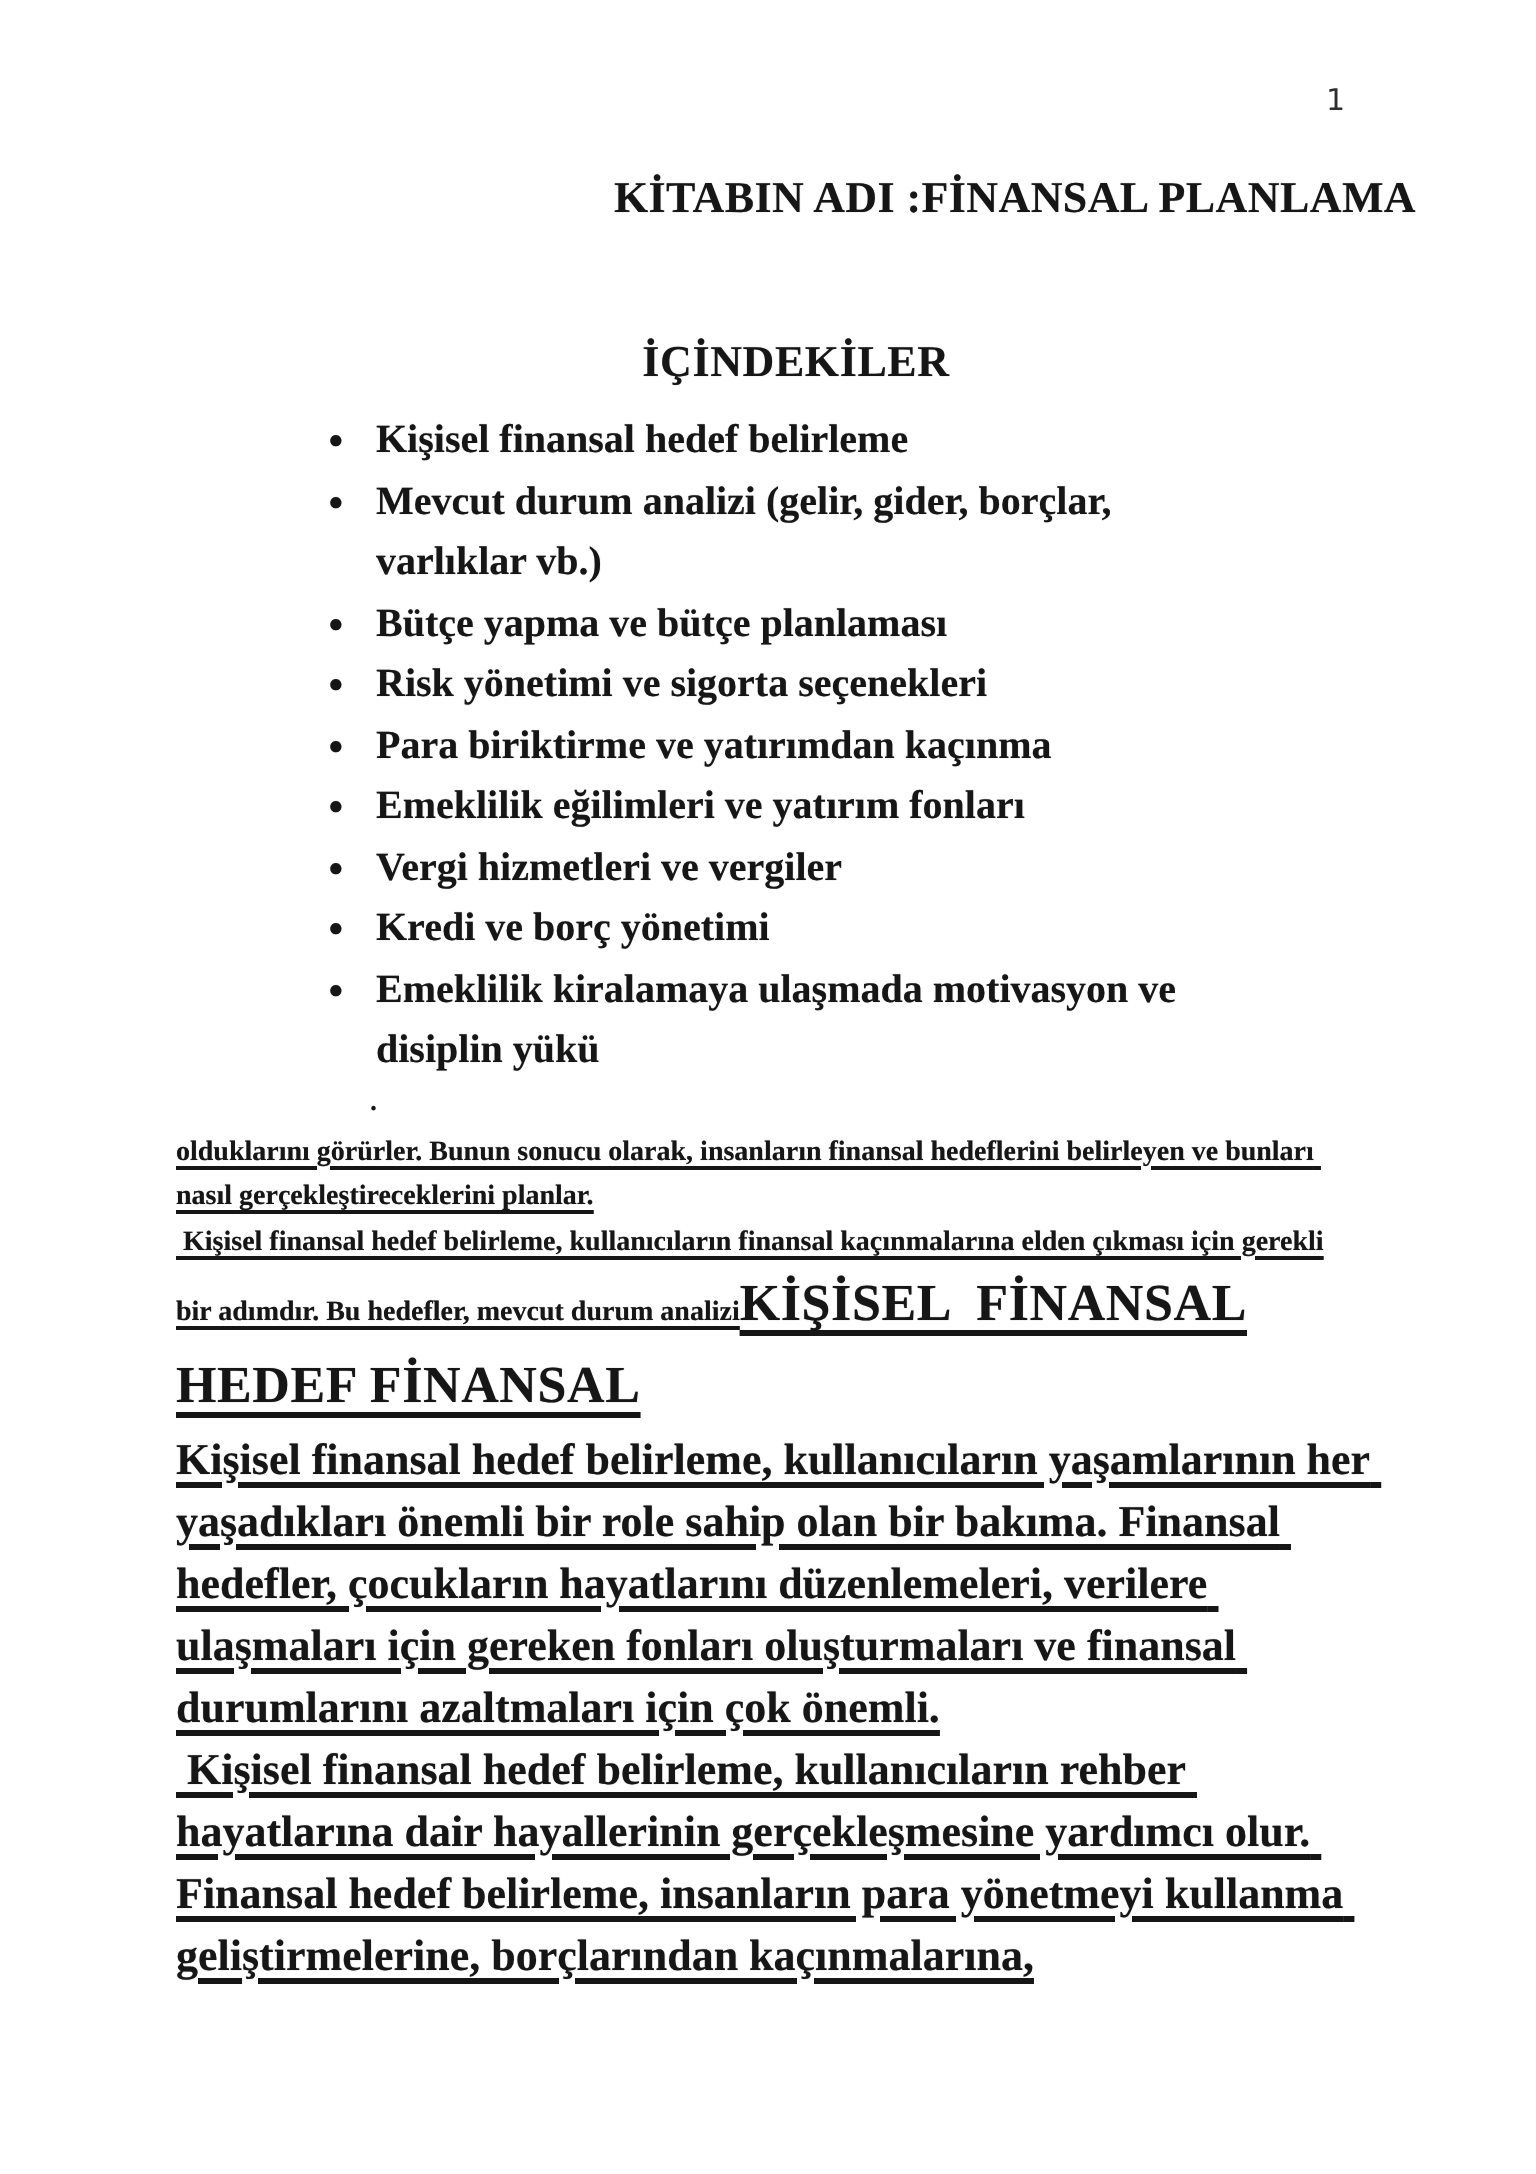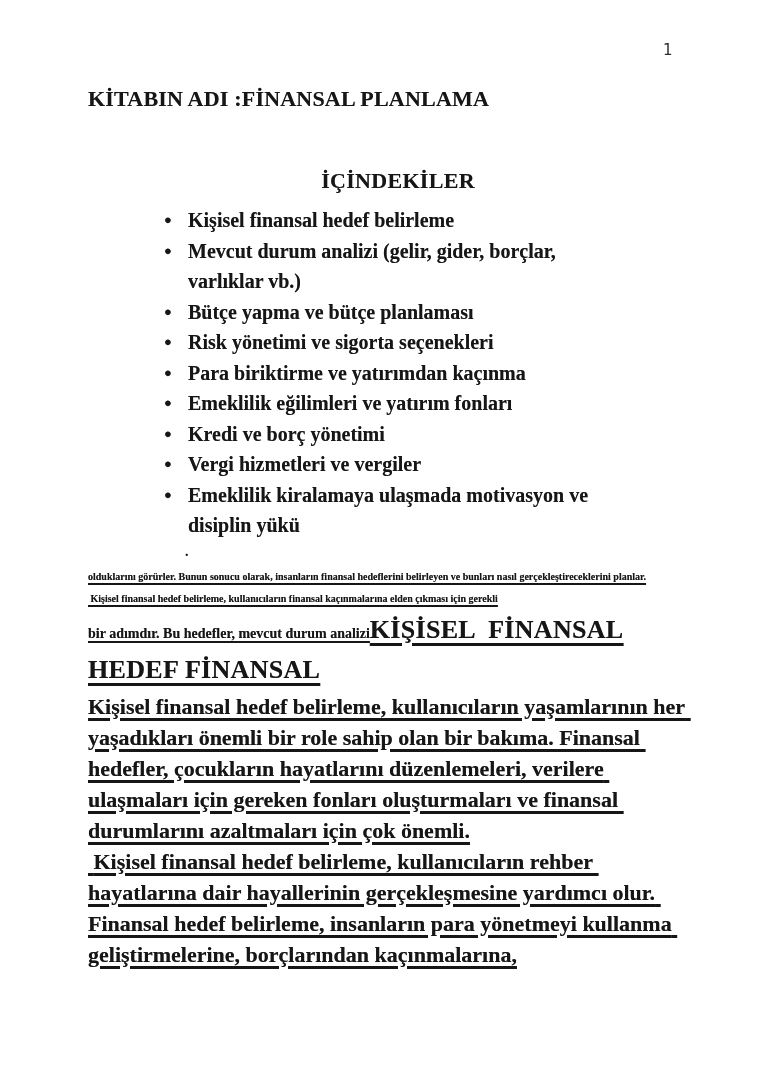--- a/index.html
+++ b/index.html
@@ -24,21 +24,21 @@
     font-size: 15px;
     color: #2e2e2e;
   }
   .doc {
     padding: 86px 60px 0 88px;
   }
   .title {
     font-size: 22px;
     font-weight: bold;
     line-height: 26px;
-    text-align: left;
+    text-align: right;
     letter-spacing: 0.2px;
     text-shadow: 0 0 0.5px rgba(0,0,0,0.45);
   }
   .toc-heading {
     margin-top: 56px;
     font-size: 22px;
     font-weight: bold;
     line-height: 26px;
     text-align: center;
     letter-spacing: 0.3px;
@@ -66,21 +66,21 @@
     font-size: 13px;
   }
   .stray-period {
     margin: 1px 0 0 97px;
     font-size: 14px;
     font-weight: bold;
     line-height: 20px;
   }
   .small-para {
     max-width: 600px;
-    font-size: 10px;
+    font-size: 14px;
     font-weight: bold;
     line-height: 22.5px;
     text-decoration: underline;
     text-decoration-thickness: 1.5px;
     text-underline-offset: 3px;
     white-space: pre-wrap;
     text-shadow: 0 0 0.4px rgba(0,0,0,0.5);
   }
   .small-para.first {
     margin-top: 4px;
@@ -141,22 +141,22 @@
   <div class="doc">
     <div class="title">KİTABIN ADI :FİNANSAL PLANLAMA</div>
     <div class="toc-heading">İÇİNDEKİLER</div>
     <ul class="toc">
         <li>Kişisel finansal hedef belirleme</li>
         <li>Mevcut durum analizi (gelir, gider, borçlar, varlıklar vb.)</li>
         <li>Bütçe yapma ve bütçe planlaması</li>
         <li>Risk yönetimi ve sigorta seçenekleri</li>
         <li>Para biriktirme ve yatırımdan kaçınma</li>
         <li>Emeklilik eğilimleri ve yatırım fonları</li>
+        <li>Vergi hizmetleri ve vergiler</li>
         <li>Kredi ve borç yönetimi</li>
-        <li>Vergi hizmetleri ve vergiler</li>
         <li>Emeklilik kiralamaya ulaşmada motivasyon ve disiplin yükü</li>
       </ul>
     <div class="stray-period">.</div>
     <div class="small-para first">olduklarını görürler. Bunun sonucu olarak, insanların finansal hedeflerini belirleyen ve bunları nasıl gerçekleştireceklerini planlar.</div>
     <div class="small-para nowrap"> Kişisel finansal hedef belirleme, kullanıcıların finansal kaçınmalarına elden çıkması için gerekli</div>
     <div class="heading-line"><span class="small-run">bir adımdır. Bu hedefler, mevcut durum analizi</span><span class="big-run">KİŞİSEL  FİNANSAL</span></div>
     <div><span class="big-heading">HEDEF FİNANSAL</span></div>
     <div class="body-para first">Kişisel finansal hedef belirleme, kullanıcıların yaşamlarının her yaşadıkları önemli bir role sahip olan bir bakıma. Finansal hedefler, çocukların hayatlarını düzenlemeleri, verilere ulaşmaları için gereken fonları oluşturmaları ve finansal durumlarını azaltmaları için çok önemli.</div>
     <div class="body-para"> Kişisel finansal hedef belirleme, kullanıcıların rehber hayatlarına dair hayallerinin gerçekleşmesine yardımcı olur. Finansal hedef belirleme, insanların para yönetmeyi kullanma geliştirmelerine, borçlarından kaçınmalarına,</div>
   </div>

